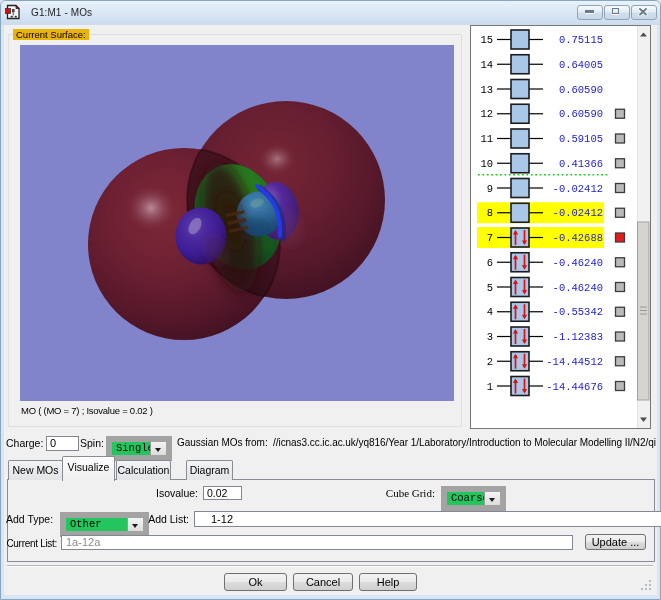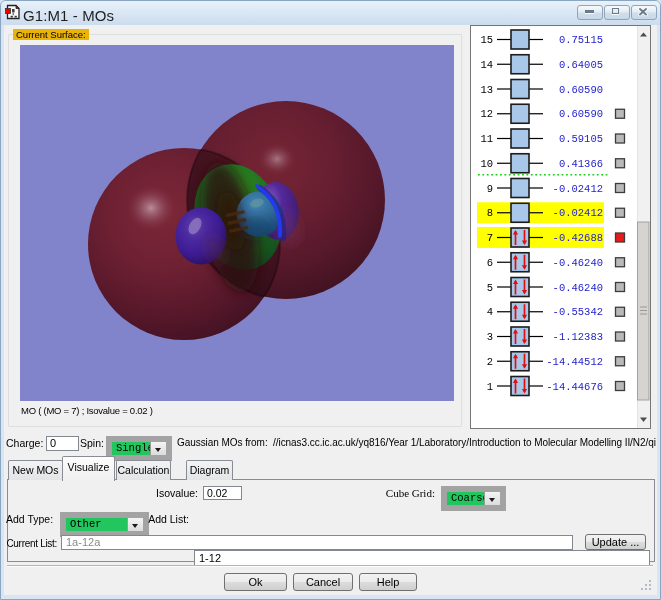--- a/index.html
+++ b/index.html
@@ -29,21 +29,21 @@
 
 <svg class="abs" style="left:5px;top:4px" width="16" height="16" viewBox="0 0 16 16">
   <path d="M2.5 1.5 h8.5 l3 3 v10 h-11.5 z" fill="#f8f8f8" stroke="#222" stroke-width="1.3"></path>
   <path d="M11 1.5 l3 3 h-3 z" fill="#cc1111" stroke="#222" stroke-width="0.8"></path>
   <rect x="0.5" y="4.5" width="5" height="5" fill="#ee0000" stroke="#333" stroke-width="0.8"></rect>
   <rect x="7" y="5" width="2.6" height="3.4" fill="#444"></rect>
   <rect x="7.6" y="8.6" width="1.4" height="2.6" fill="#777"></rect>
   <rect x="5.6" y="11.8" width="2.2" height="1.6" fill="#333"></rect>
   <rect x="9.6" y="11.8" width="2.2" height="1.6" fill="#333"></rect>
 </svg>
-<div class="abs" style="left:23px;top:7px;font-size:15px;letter-spacing:0.1px;color:#1f1f1f;">G1:M1 - MOs</div>
+<div class="abs" style="left:31px;top:7px;font-size:10px;letter-spacing:0.1px;color:#1f1f1f;">G1:M1 - MOs</div>
 
 <div class="abs" style="left:577px;top:5px;width:24px;height:13px;border:1px solid #92a4b8;border-radius:3px;background:linear-gradient(#f7fafc,#e3ecf4 45%,#d0deeb 55%,#c8d7e7);"></div>
 <div class="abs" style="left:585px;top:10px;width:9px;height:2.5px;background:#6b7a88;box-shadow:0 1px 0 rgba(255,255,255,0.9);"></div>
 <div class="abs" style="left:604px;top:5px;width:24px;height:13px;border:1px solid #92a4b8;border-radius:3px;background:linear-gradient(#f7fafc,#e3ecf4 45%,#d0deeb 55%,#c8d7e7);"></div>
 <div class="abs" style="left:612px;top:8px;width:5px;height:3.5px;border:1.8px solid #6b7a88;box-shadow:0 1px 0 rgba(255,255,255,0.9),0 -1px 0 rgba(255,255,255,0.6);"></div>
 <div class="abs" style="left:631px;top:5px;width:24px;height:13px;border:1px solid #92a4b8;border-radius:3px;background:linear-gradient(#f7fafc,#e3ecf4 45%,#d0deeb 55%,#c8d7e7);"></div>
 <svg class="abs" style="left:637px;top:7px" width="12" height="10" viewBox="0 0 12 10">
   <path d="M3 2 L9 7.5 M9 2 L3 7.5" stroke="#fdfdfd" stroke-width="3.4" stroke-linecap="round"></path>
   <path d="M3 2 L9 7.5 M9 2 L3 7.5" stroke="#6b7a88" stroke-width="1.9" stroke-linecap="round"></path>
 </svg>
@@ -343,21 +343,21 @@
   <div class="txt" style="top:0;line-height:13px;">Coarse</div>
     <div class="dd"></div>
 </div>
 
 <div class="lbl" style="left:6px;top:513px;font-size:10.5px;">Add Type:</div>
 <div class="combo" style="left:60px;top:512px;width:77px;height:13px;">
   <div class="txt" style="top:0;line-height:13px;">Other</div>
     <div class="dd"></div>
 </div>
 <div class="lbl" style="left:109px;top:513px;width:80px;text-align:right;font-size:10.5px;">Add List:</div>
-<div class="tf" style="left:194px;top:511px;width:450px;height:14px;padding-left:4px;line-height:14px;margin-top:39px;">1-12</div>
+<div class="tf" style="left:194px;top:511px;width:450px;height:14px;padding-left:16px;line-height:14px;">1-12</div>
 
 <div class="lbl" style="left:0px;top:538px;width:57px;text-align:right;font-size:10px;letter-spacing:-0.3px;">Current List:</div>
 <div class="tf" style="left:61px;top:535px;width:506px;height:13px;padding-left:4px;line-height:13px;color:#8a8a8a;">1a-12a</div>
 <div class="btn" style="left:585px;top:534px;width:59px;height:14px;line-height:14px;">Update ...</div>
 
 <div class="abs" style="left:7px;top:565px;width:646px;height:1px;background:#b4b4b4;"></div>
 <div class="abs" style="left:7px;top:566px;width:646px;height:1px;background:#fdfdfd;"></div>
 
 <div class="btn" style="left:224px;top:573px;width:61px;height:16px;line-height:16px;">Ok</div>
 <div class="btn" style="left:293px;top:573px;width:58px;height:16px;line-height:16px;">Cancel</div>

